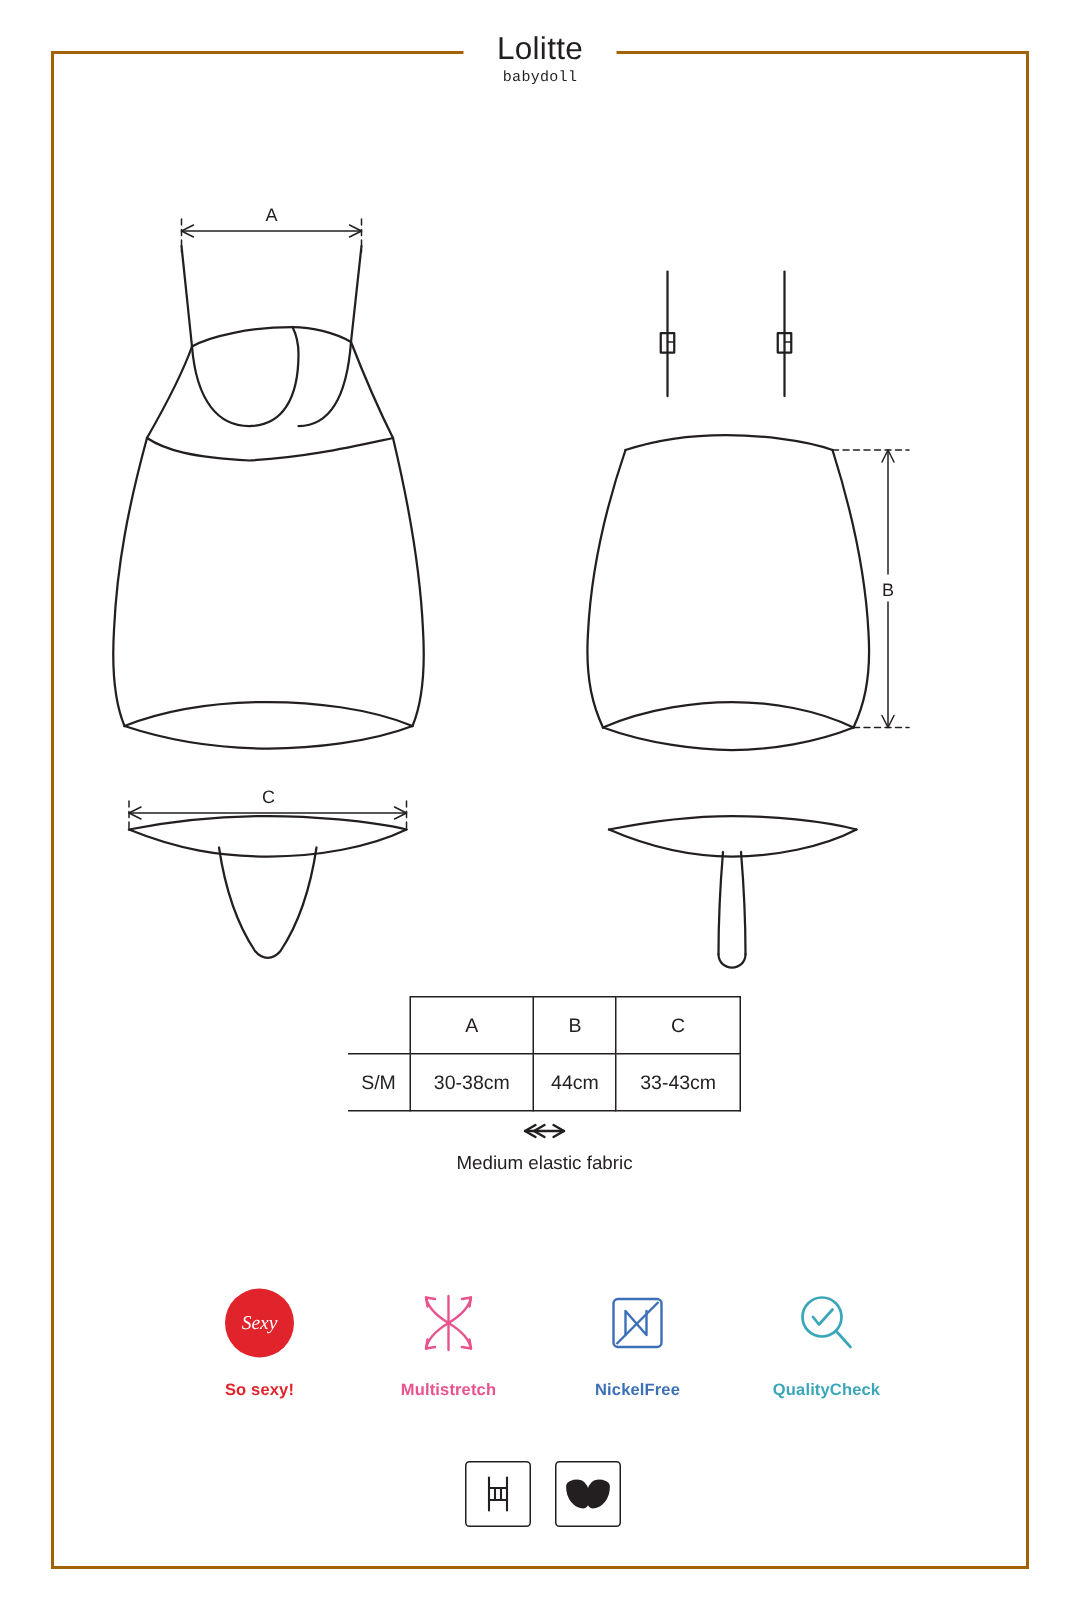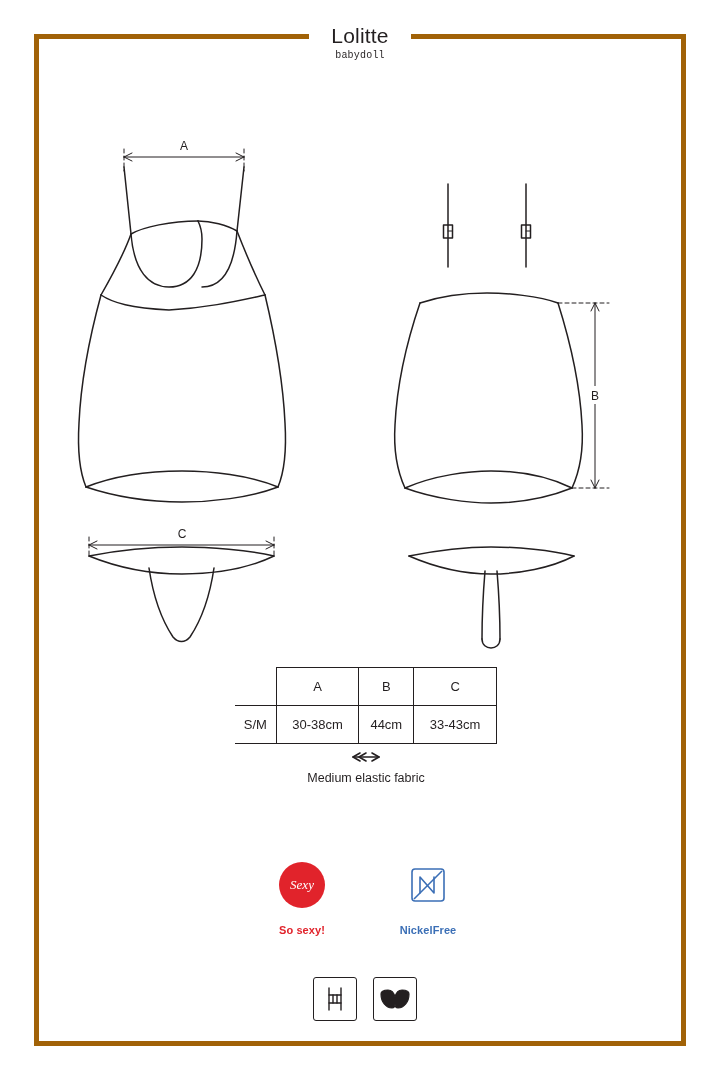--- a/index.html
+++ b/index.html
@@ -15,21 +15,21 @@
     position: relative;
     overflow: hidden;
   }
 
   .sheet {
     position: absolute;
     left: 34px;
     top: 34px;
     width: 652px;
     height: 1012px;
-    border: 5px solid #a16207;
+    border: 2px solid #a16207;
     box-sizing: border-box;
   }
 
   
   .title-wrap {
     position: absolute;
     left: 0;
     top: -16px;
     width: 100%;
     text-align: center;
@@ -299,34 +299,64 @@
 
   <div class="badges">
 
     <div class="badge">
       <div class="art">
         <div class="sexy-circle">Sexy</div>
       </div>
       <div class="cap cap-red">So sexy!</div>
     </div>
 
+    <div class="badge">
+      <div class="art">
+        <svg width="48" height="48" viewBox="0 0 48 48">
+          <g stroke="#e8528f" stroke-width="1.6" fill="none" stroke-linecap="round">
+            <path d="M24,6 L24,42"></path>
+            <path d="M24,24 C14,18 10,12 9,7"></path>
+            <path d="M24,24 C34,18 38,12 39,7"></path>
+            <path d="M24,24 C14,30 10,36 9,41"></path>
+            <path d="M24,24 C34,30 38,36 39,41"></path>
+            <path d="M9,7 l6,1 M9,7 l1,6"></path>
+            <path d="M39,7 l-6,1 M39,7 l-1,6"></path>
+            <path d="M9,41 l6,-1 M9,41 l1,-6"></path>
+            <path d="M39,41 l-6,-1 M39,41 l-1,-6"></path>
+          </g>
+        </svg>
+      </div>
+      <div class="cap cap-pink">Multistretch</div>
+    </div>
 
     <div class="badge">
       <div class="art">
         <svg width="48" height="48" viewBox="0 0 48 48">
           <g stroke="#3b6fb6" stroke-width="1.6" fill="none">
             <rect x="8" y="8" width="32" height="32" rx="3"></rect>
             <path d="M16,32 L16,16 L30,32 L30,16" stroke-linecap="round" stroke-linejoin="round"></path>
             <path d="M10,38 L38,10"></path>
           </g>
         </svg>
       </div>
       <div class="cap cap-blue">NickelFree</div>
     </div>
 
+    <div class="badge">
+      <div class="art">
+        <svg width="48" height="48" viewBox="0 0 48 48">
+          <g stroke="#3aa6b9" stroke-width="1.8" fill="none" stroke-linecap="round" stroke-linejoin="round">
+            <circle cx="21" cy="20" r="13"></circle>
+            <path d="M31,30 L40,40"></path>
+            <path d="M15,20 L19,25 L28,15"></path>
+          </g>
+        </svg>
+      </div>
+      <div class="cap cap-teal">QualityCheck</div>
+    </div>
 
   </div>
 
   <div class="care">
     <div class="care-box">
       <svg width="30" height="30" viewBox="0 0 30 30">
         <g stroke="#231f20" stroke-width="1.4" fill="none" stroke-linecap="round">
           <path d="M9,4 L9,26"></path>
           <path d="M21,4 L21,26"></path>
           <path d="M9,11 L21,11"></path>

